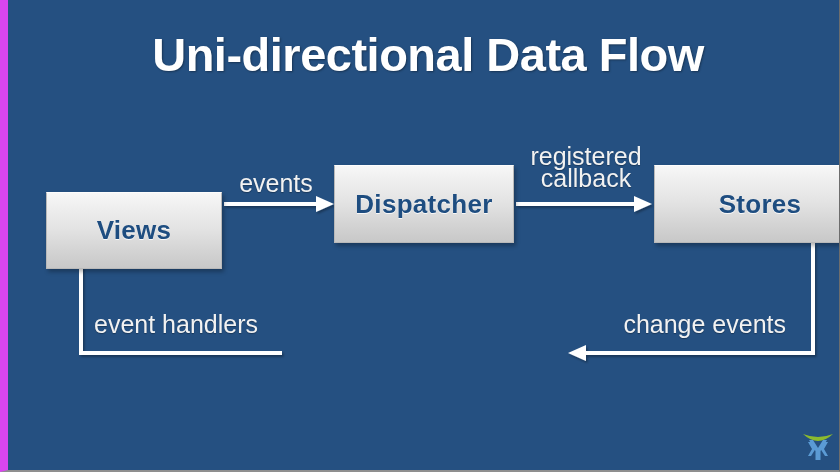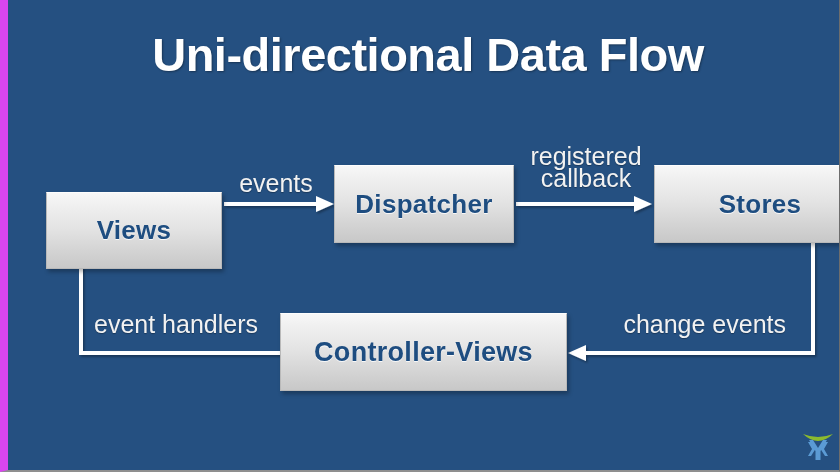--- a/index.html
+++ b/index.html
@@ -146,23 +146,20 @@
   </div>
 
   <div class="flowbox" id="box-dispatcher">
     <span class="boxlabel">Dispatcher</span>
   </div>
 
   <div class="flowbox" id="box-stores">
     <span class="boxlabel">Stores</span>
   </div>
 
-  <div class="flowbox" id="box-controller">
-    <span class="boxlabel">Controller-Views</span>
-  </div>
 
   <div class="edgelabel" id="lbl-actions">events</div>
 
   <div class="edgelabel" id="lbl-registered">registered
 callback</div>
 
   <div class="edgelabel" id="lbl-change">change events</div>
 
   <div class="edgelabel" id="lbl-eventh">event handlers</div>
 

